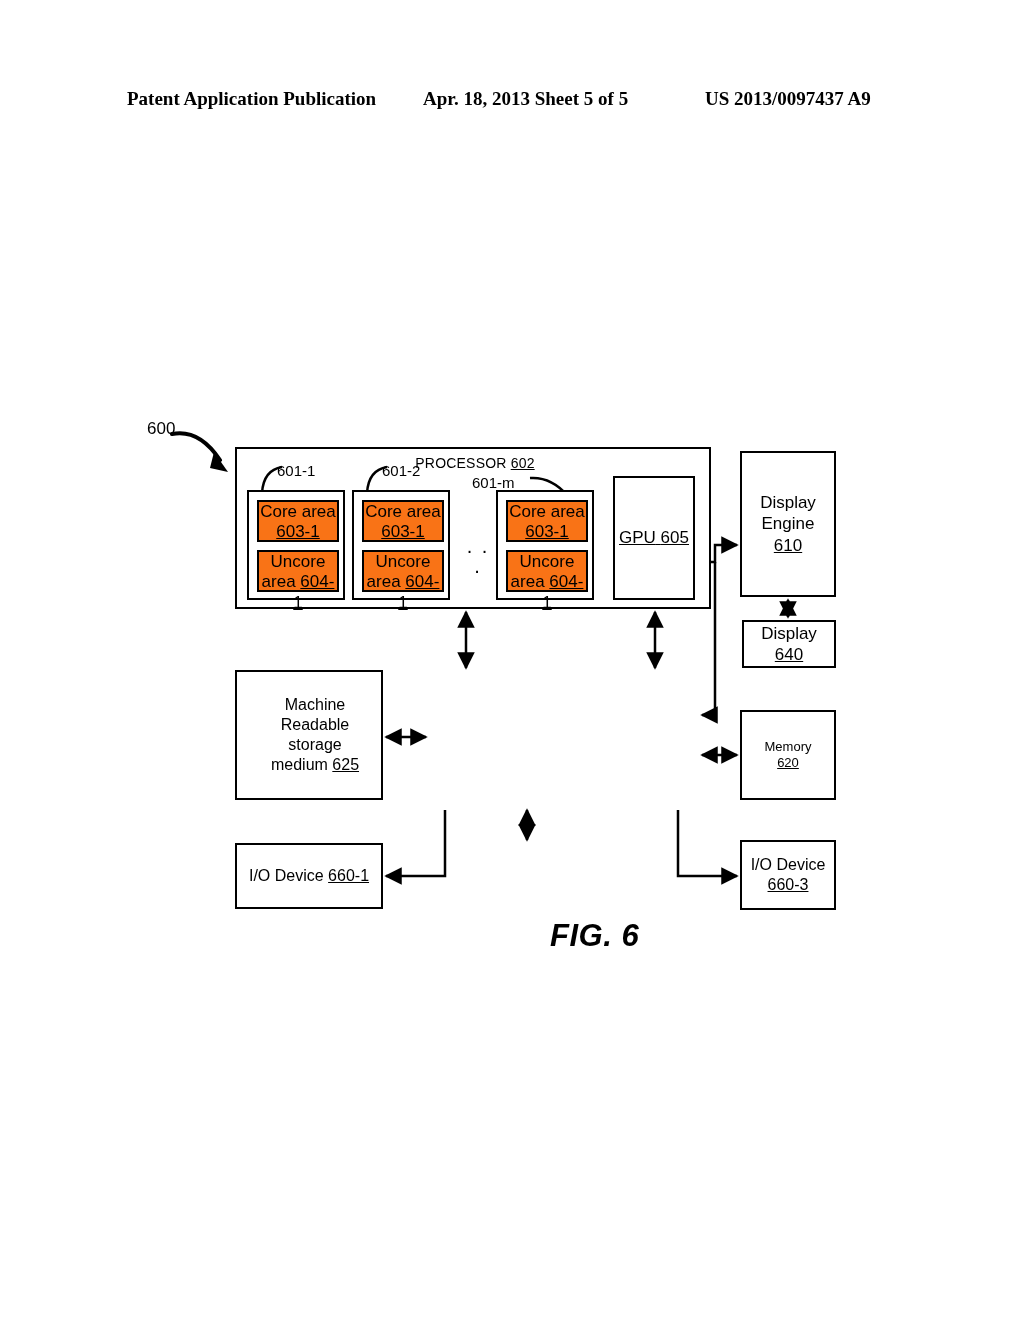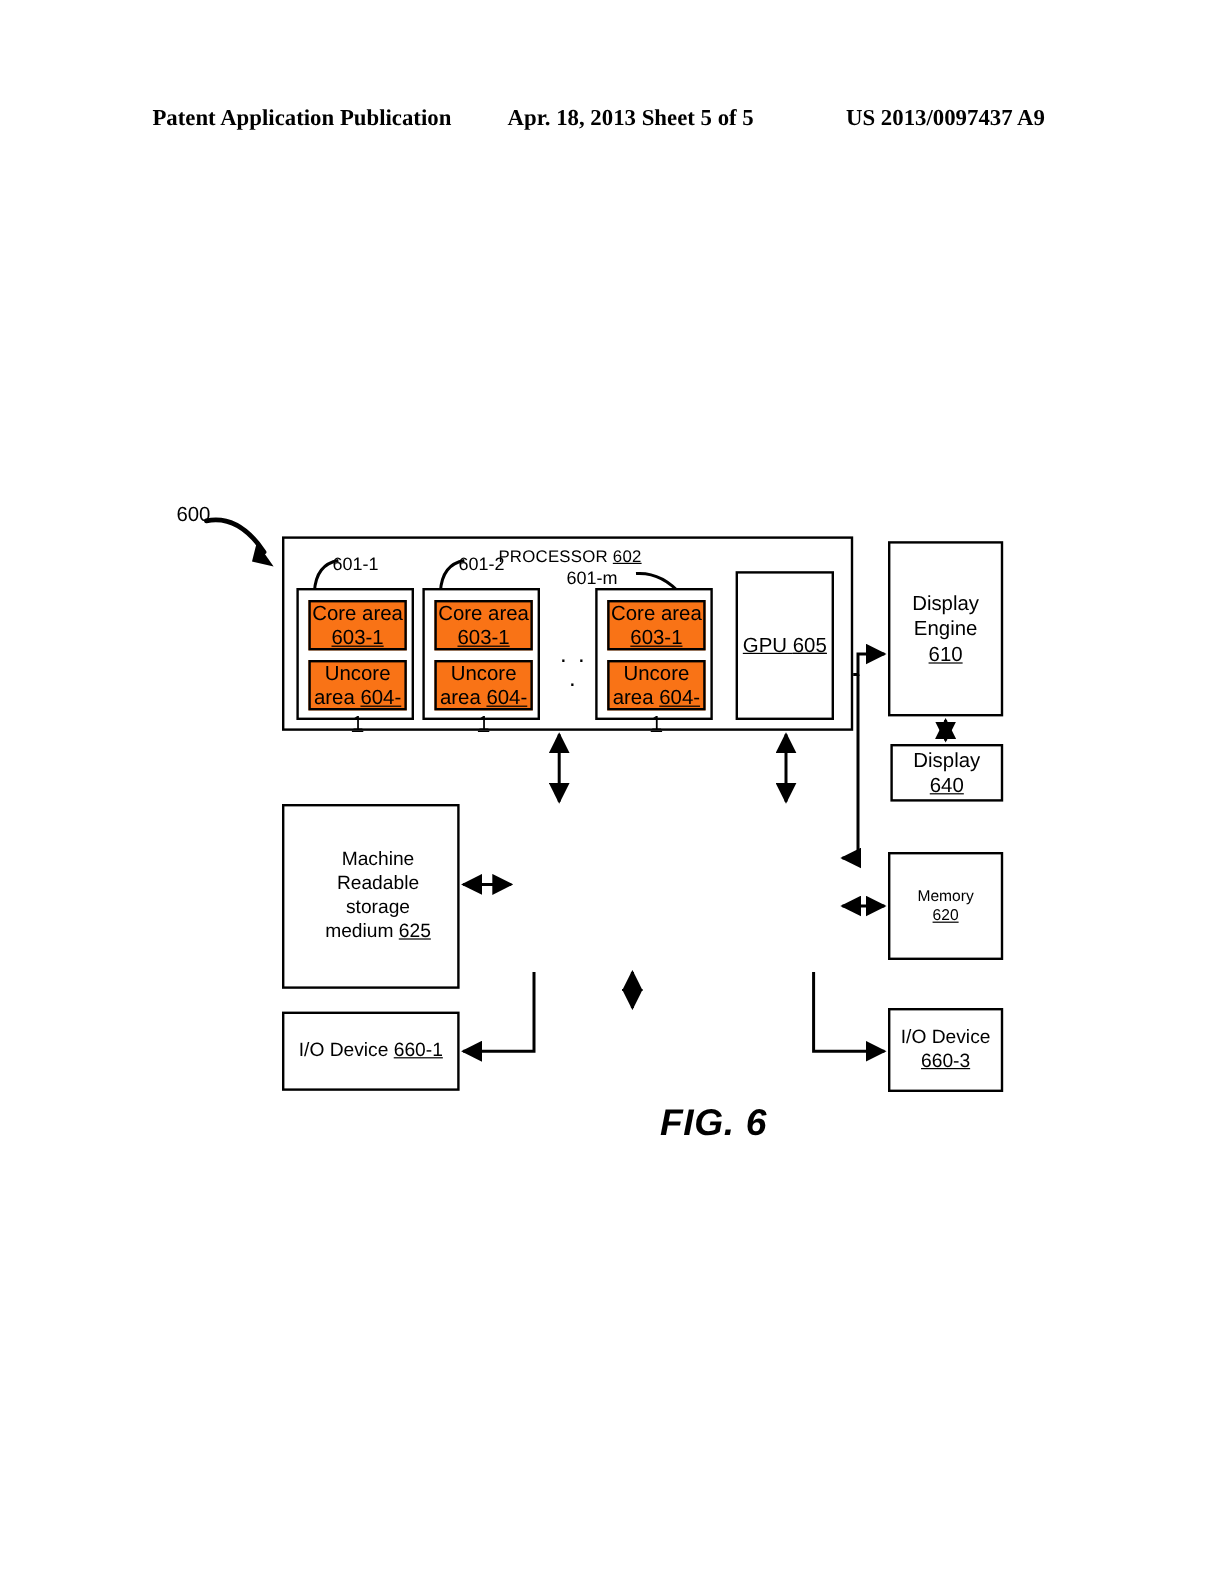--- a/index.html
+++ b/index.html
@@ -124,21 +124,21 @@
   }
   #display-box {
     left: 740px; top: 620px; width: 94px; height: 48px;
     font-size: 17px;
   }
   #memory-box {
     left: 738px; top: 710px; width: 96px; height: 90px;
     font-size: 13px;
   }
   #msm-box {
-    left: 233px; top: 670px; width: 148px; height: 154px;
+    left: 233px; top: 670px; width: 148px; height: 130px;
     font-size: 16px;
     padding-left: 12px;
   }
   #logic-box {
     left: 427px; top: 671px; width: 270px; height: 136px;
     font-size: 18px;
   }
   #io1-box {
     left: 233px; top: 843px; width: 148px; height: 66px;
     font-size: 16px;

